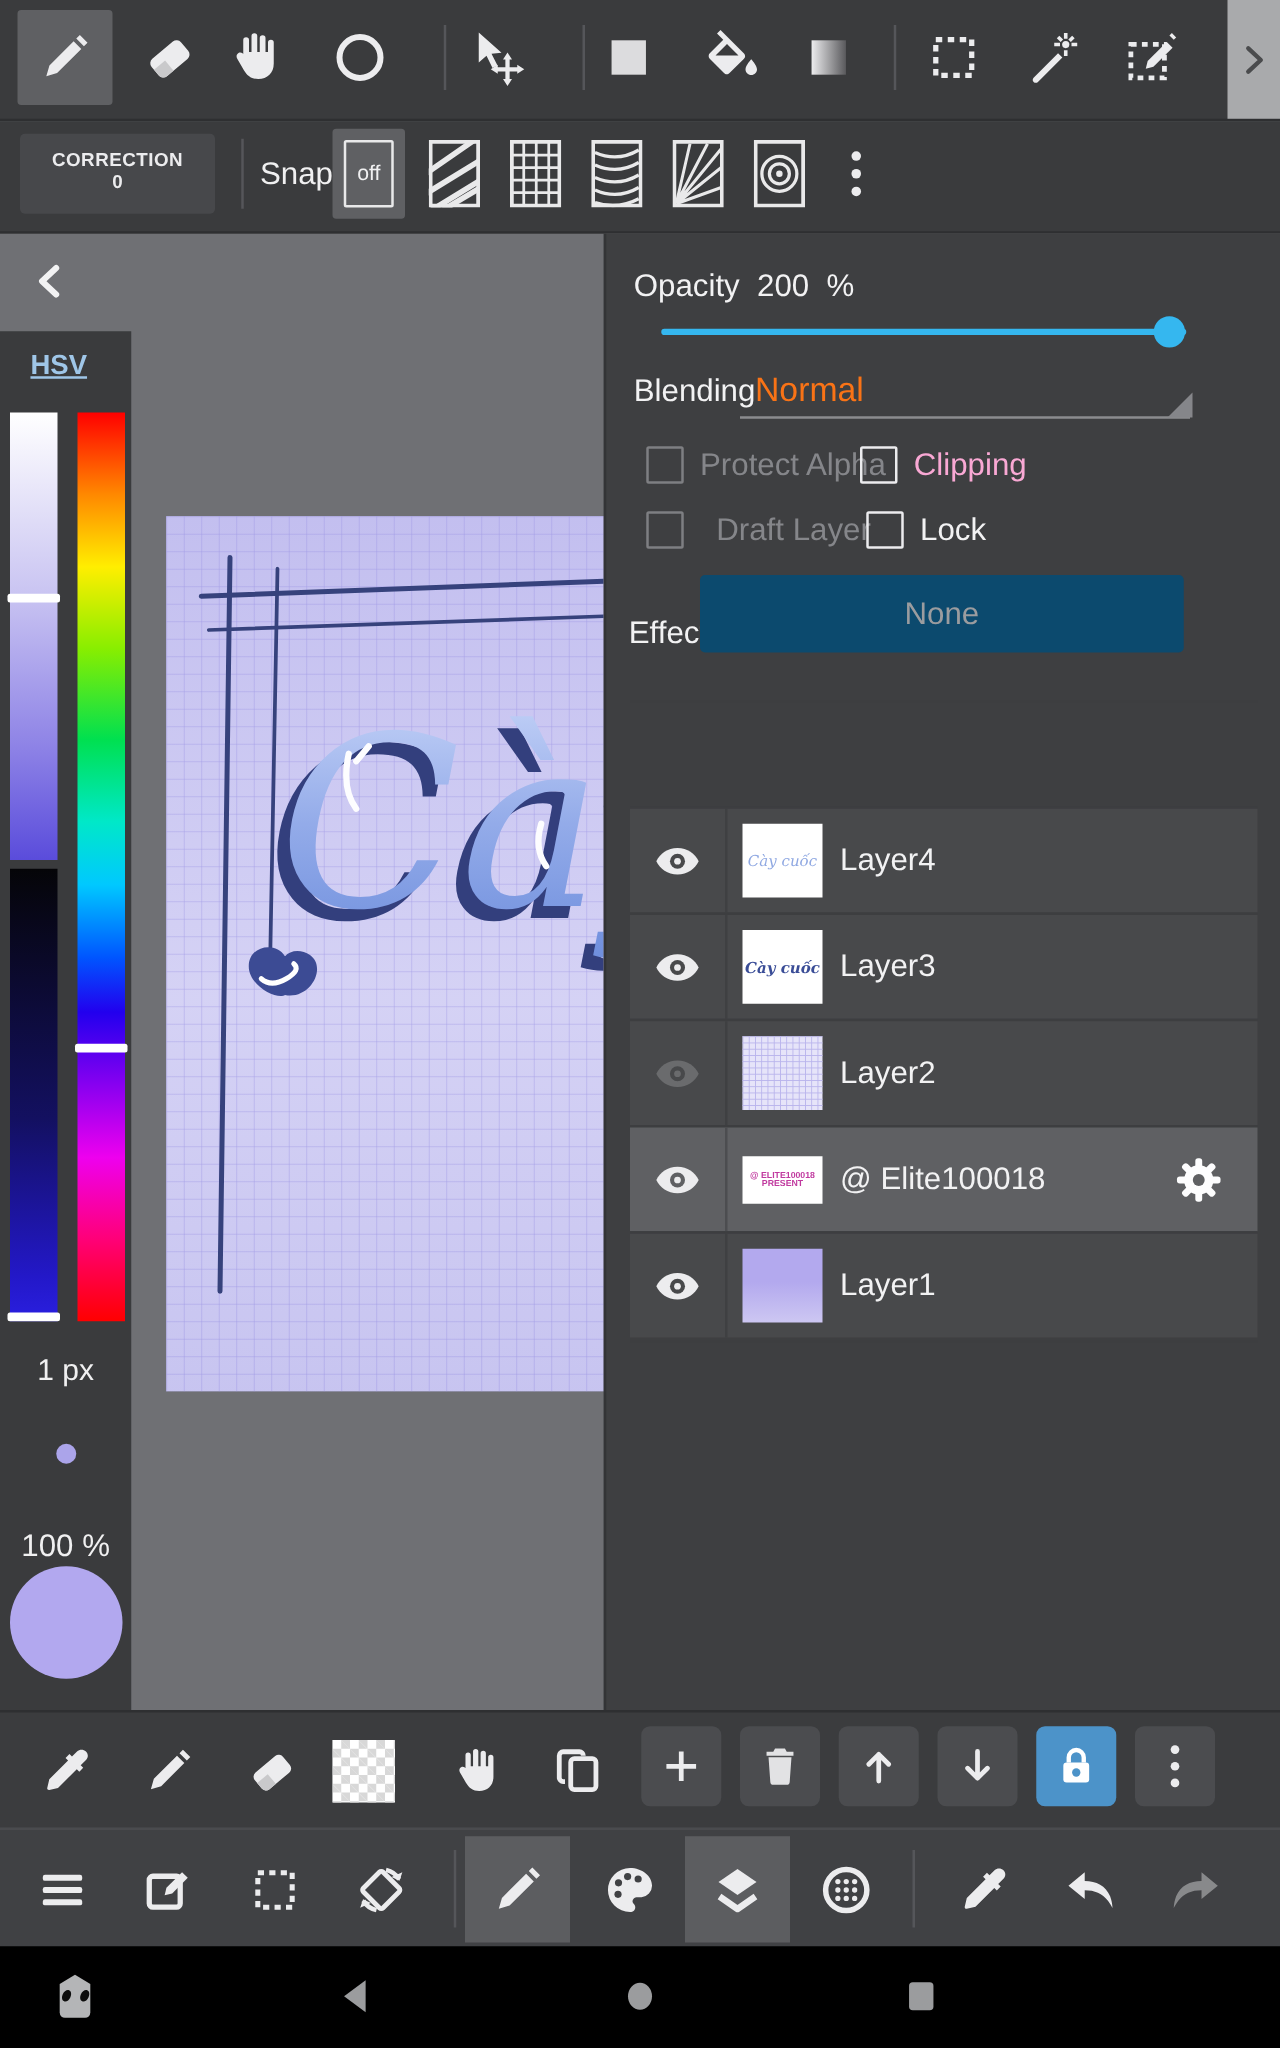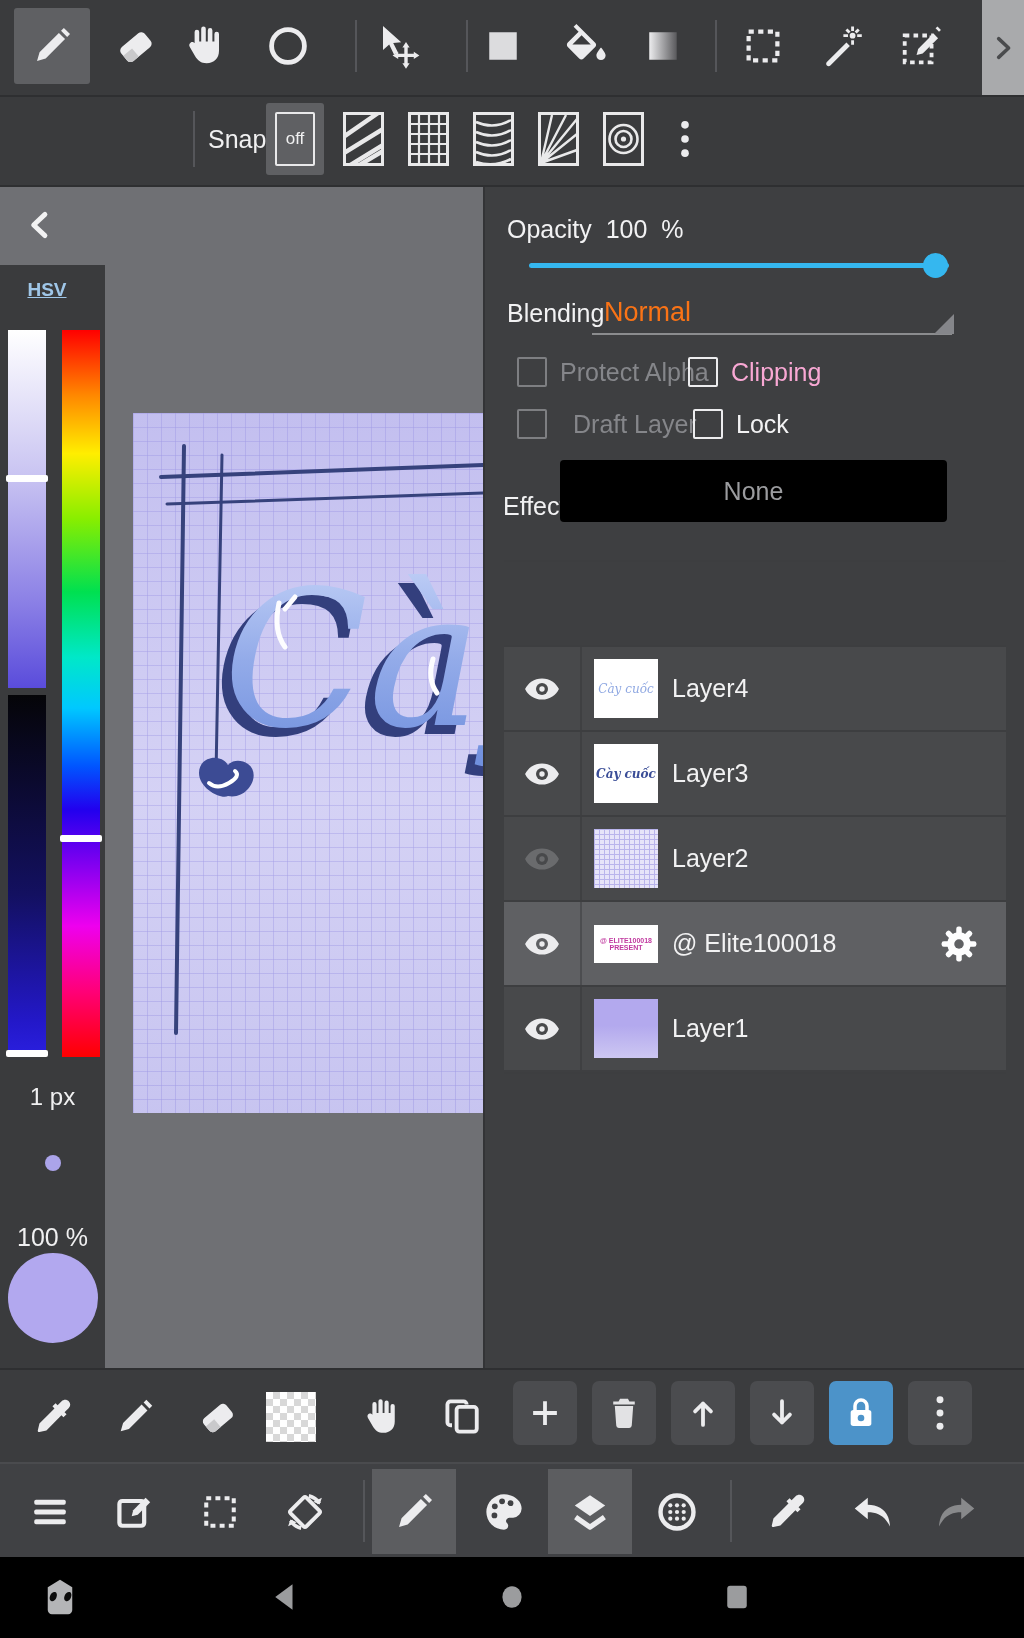--- a/index.html
+++ b/index.html
@@ -115,20 +115,24 @@
         </svg>
     </div>
     <div class="ab cenflex" style="left:982px;top:0;width:42px;height:95px;background:#a9aaac;">
       <svg class="ic" width="30" height="30" viewBox="0 0 24 24">
           <path d="M8.5 4.5l8 7.5-8 7.5" fill="none" stroke="#4a4b4d" stroke-width="2.8" stroke-linecap="round" stroke-linejoin="round"></path>
         </svg>
     </div>
   </div>
 
   <div class="ab bar" style="left:0;top:97px;width:1024px;height:88px;border-bottom:2px solid #2e2f31;">
+    <div class="ab" style="left:16px;top:10px;width:156px;height:64px;background:#47484b;border-radius:4px;text-align:center;">
+      <div style="margin-top:13px;font-size:15px;font-weight:bold;letter-spacing:.4px;">CORRECTION</div>
+      <div style="font-size:15px;font-weight:bold;">0</div>
+    </div>
     <div class="ab" style="left:193px;top:14px;width:2px;height:56px;background:#55565a;"></div>
     <div class="ab" style="left:208px;top:28px;font-size:25px;color:#f0f0f1;">Snap</div>
     <div class="ab cenflex" style="left:266px;top:6px;width:58px;height:72px;background:#5f6063;border-radius:3px;">
       <div class="snapbox cenflex" style="width:36px;height:50px;">
         <span style="font-size:17px;color:#f0f0f1;">off</span>
       </div>
     </div>
     <div class="ab cenflex" style="left:340px;top:6px;width:46px;height:72px;">
       <svg class="ic" width="41" height="54" viewBox="0 0 41 54">
           <rect x="1.5" y="1.5" width="38" height="51" fill="none" stroke="#e9e9ea" stroke-width="3"></rect>
@@ -216,37 +220,37 @@
           <path d="M300 246q-6 20 4 34"></path>
         </g>
         <g transform="translate(62,340)">
           <path d="M33 12C26 0 4 3 4 20c0 16 23 27 29 23 20 4 34-22 20-32-7-5-16-4-20 1z" fill="#3c4b94"></path>
           <path d="M14 30q8 7 20 0t6-12" fill="none" stroke="#fff" stroke-width="4" stroke-linecap="round"></path>
         </g>
       </svg>
     </div>
 
     <div class="ab" style="left:0;top:78px;width:105px;height:1103px;background:#3a3b3d;">
-      <div class="ab" style="left:0;top:14px;width:94px;text-align:center;font-size:19px;font-weight:bold;color:#9fc6e8;text-decoration:underline;">HSV</div>
+      <div class="ab" style="left:0;top:14px;width:94px;text-align:center;font-size:22px;font-weight:bold;color:#9fc6e8;text-decoration:underline;">HSV</div>
       <div class="ab" style="left:8px;top:65px;width:38px;height:358px;background:linear-gradient(180deg,#ffffff,#cac5f2 40%,#8d82e6 75%,#5a4cdb);"></div>
       <div class="ab" style="left:6px;top:210px;width:42px;height:7px;background:#fff;border-radius:2px;"></div>
       <div class="ab" style="left:8px;top:430px;width:38px;height:362px;background:linear-gradient(180deg,#050508,#131060 55%,#2318c8 90%,#2a1fe0);"></div>
       <div class="ab" style="left:6px;top:785px;width:42px;height:7px;background:#fff;border-radius:2px;"></div>
       <div class="ab" style="left:62px;top:65px;width:38px;height:727px;background:linear-gradient(180deg,#ff0000,#ff8800 9%,#ffee00 17%,#88ee00 26%,#00e050 36%,#00e8c8 45%,#00c8ff 52%,#0055ff 60%,#2200ee 66%,#8800f0 74%,#ee00ee 82%,#ff0077 91%,#ff0000);"></div>
       <div class="ab" style="left:60px;top:570px;width:42px;height:7px;background:#fff;border-radius:2px;"></div>
       <div class="ab" style="left:0;top:818px;width:105px;text-align:center;font-size:24px;color:#f0f0f1;">1 px</div>
       <div class="ab" style="left:45px;top:890px;width:16px;height:16px;border-radius:50%;background:#aba4ea;"></div>
       <div class="ab" style="left:0;top:958px;width:105px;text-align:center;font-size:25px;color:#f0f0f1;">100 %</div>
       <div class="ab" style="left:8px;top:988px;width:90px;height:90px;border-radius:50%;background:#b2a8ef;"></div>
     </div>
 
     <div class="ab" style="left:483px;top:0;width:541px;height:1181px;background:#3e3f41;border-left:2px solid #333436;">
 
       <div class="ab" style="left:22px;top:28px;font-size:25px;color:#f2f2f3;">
-        <span>Opacity</span>&nbsp;&nbsp;<span>100</span>&nbsp;&nbsp;<span>%</span>
+        <span>Opacity</span>&nbsp;&nbsp;<span>200</span>&nbsp;&nbsp;<span>%</span>
       </div>
       <div class="ab" style="left:44px;top:76px;width:420px;height:5px;background:#35b7ef;border-radius:3px;"></div>
       <div class="ab" style="left:438px;top:66px;width:25px;height:25px;border-radius:50%;background:#35b7ef;"></div>
 
       <div class="ab" style="left:22px;top:112px;font-size:25px;color:#f2f2f3;">Blending</div>
       <div class="ab" style="left:119px;top:110px;font-size:27px;color:#f97316;">Normal</div>
       <div class="ab" style="left:107px;top:146px;width:360px;height:2px;background:#8b8c8e;"></div>
       <svg class="ab" style="left:448px;top:126px;" width="22" height="22" viewBox="0 0 22 22">
           <path d="M21 1v20H1z" fill="#85868a"></path>
         </svg>
@@ -262,21 +266,21 @@
       <div class="ab" style="left:32px;top:222px;display:flex;align-items:flex-end;gap:26px;">
         <div class="cb off"></div>
         <span style="font-size:25px;color:#85868a;">Draft Layer</span>
       </div>
       <div class="ab" style="left:183px;top:222px;display:flex;align-items:center;gap:13px;padding-left:25px;">
         <div class="cb"></div>
         <span style="font-size:25px;color:#f2f2f3;">Lock</span>
       </div>
 
       <div class="ab" style="left:18px;top:305px;font-size:25px;color:#f2f2f3;">Effect</div>
-      <div class="ab cenflex" style="left:75px;top:273px;width:387px;height:62px;background:#000000;border-radius:4px;">
+      <div class="ab cenflex" style="left:75px;top:273px;width:387px;height:62px;background:#0c4a6e;border-radius:4px;">
         <span style="font-size:25px;color:#9b9c9f;">None</span>
       </div>
 
       <div class="lrow-div" style="top:373px;"></div>
 
       <div class="lrow-div" style="top:458px;"></div>
 
       <div class="lrow" style="top:460px;">
         <div class="sep"></div>
         <div class="ab cenflex" style="left:0;top:0;width:76px;height:100%;">

